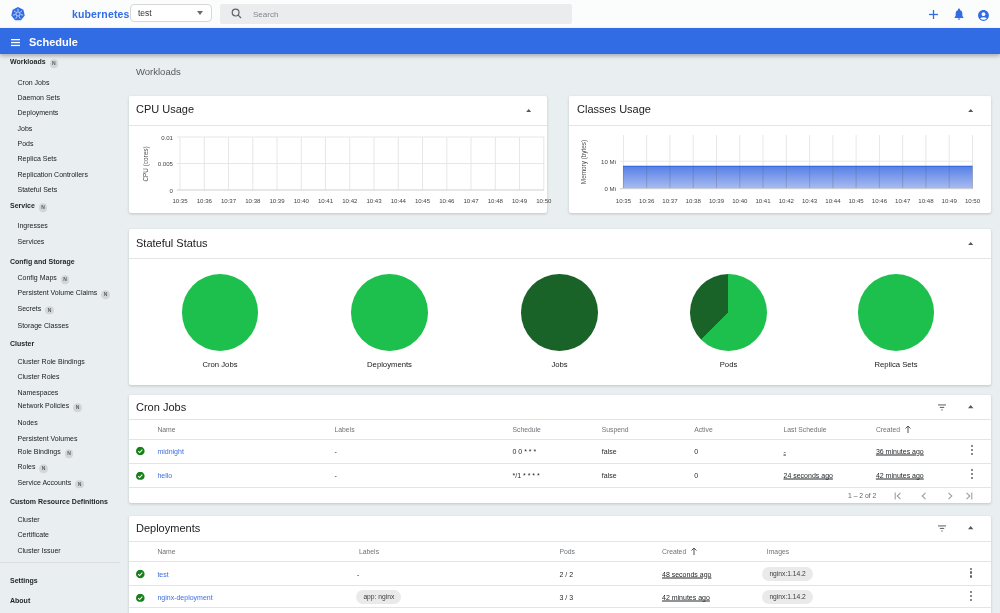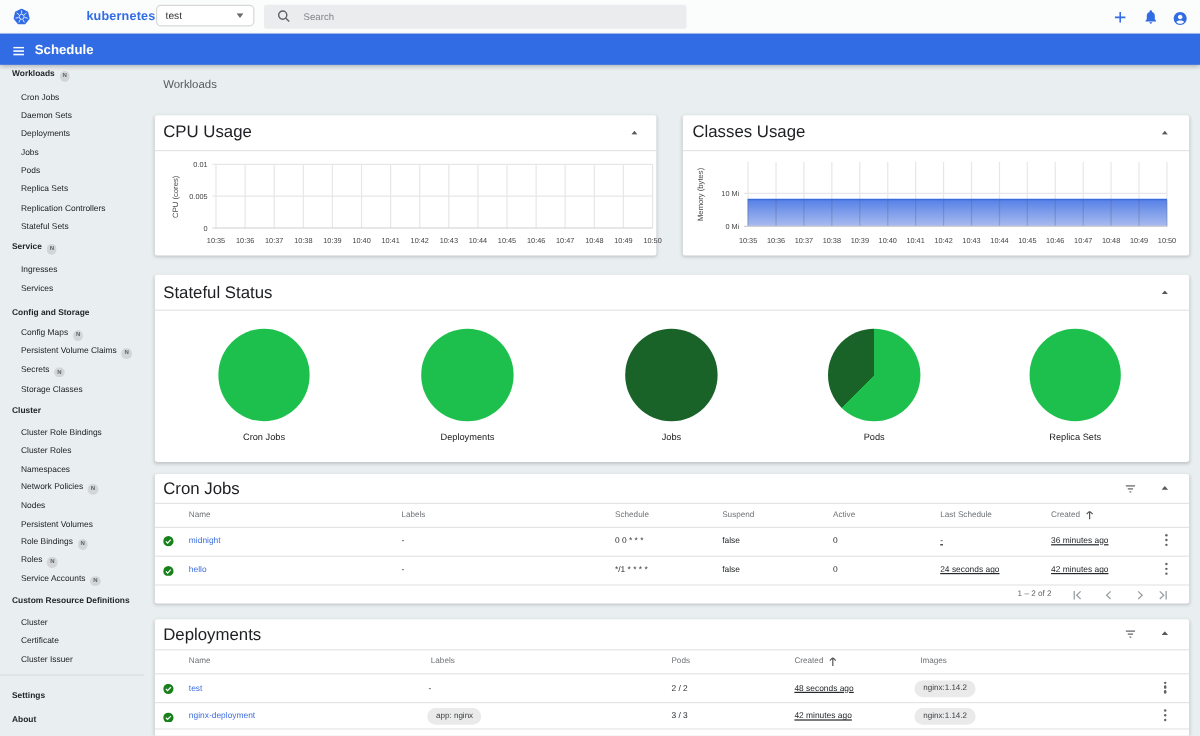--- a/index.html
+++ b/index.html
@@ -1,18 +1,18 @@
 <!DOCTYPE html>
 <html><head><meta charset="utf-8"><style>
 *{margin:0;padding:0;box-sizing:border-box;}
 html,body{width:1000px;height:613px;overflow:hidden;}
 body{font-family:"Liberation Sans",sans-serif;background:#e9eef0;position:relative;}
 .abs{position:absolute;}
 .card{position:absolute;background:#fff;border-radius:2px;box-shadow:0 1px 3px rgba(0,0,0,0.18);}
-.ct{position:absolute;left:8px;font-size:14px;color:#202124;}
+.ct{position:absolute;left:8px;font-size:11px;color:#202124;}
 .hdr{font-weight:bold;color:#1f2326;}
 .item{color:#202326;}
 .badge{display:inline-block;width:8.5px;height:8.5px;background:#d3d6d8;border-radius:50%;color:#5d6164;font-size:5px;font-weight:bold;text-align:center;line-height:8.5px;margin-left:4px;vertical-align:-1px;}
 .th{position:absolute;font-size:6.8px;color:#6f7377;transform:translateY(-50%);}
 .td{position:absolute;font-size:7px;color:#24282b;transform:translateY(-50%);}
 .lnk{color:#3e6fdf;}
 .und{text-decoration:underline;}
 .chip{position:absolute;background:#eaeaea;border-radius:8px;font-size:6.7px;color:#3c4043;transform:translateY(-50%);line-height:14px;height:14px;padding:0 7px;}
 .kebab{position:absolute;width:2.2px;transform:translateY(-50%);}
 .kebab div{width:2.2px;height:2.2px;border-radius:50%;background:#5f6368;margin-bottom:1.8px;}

